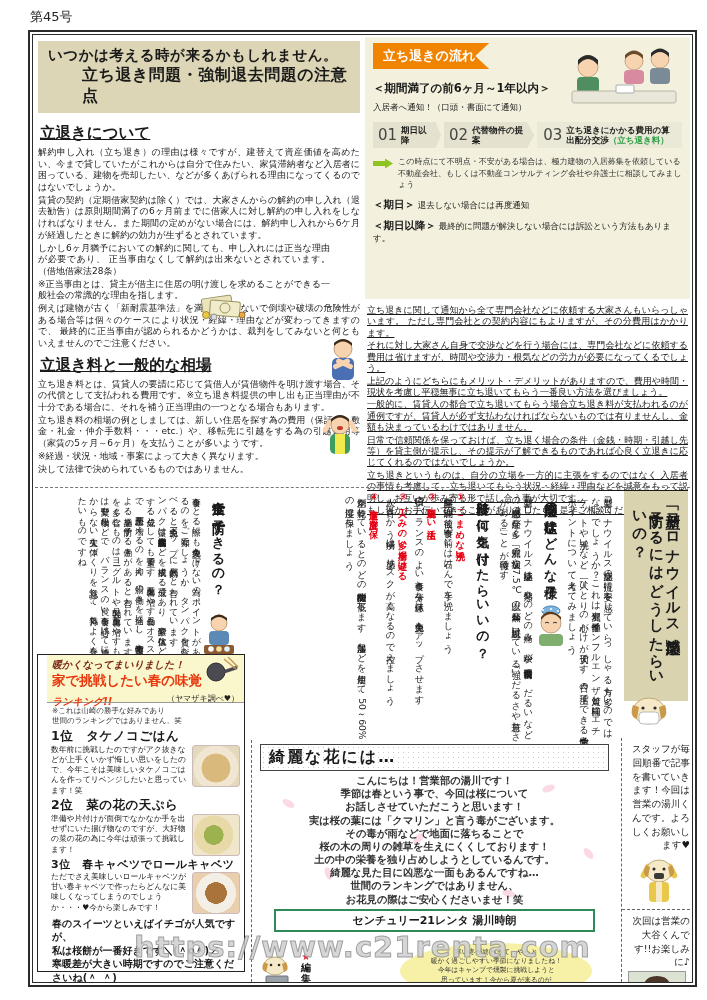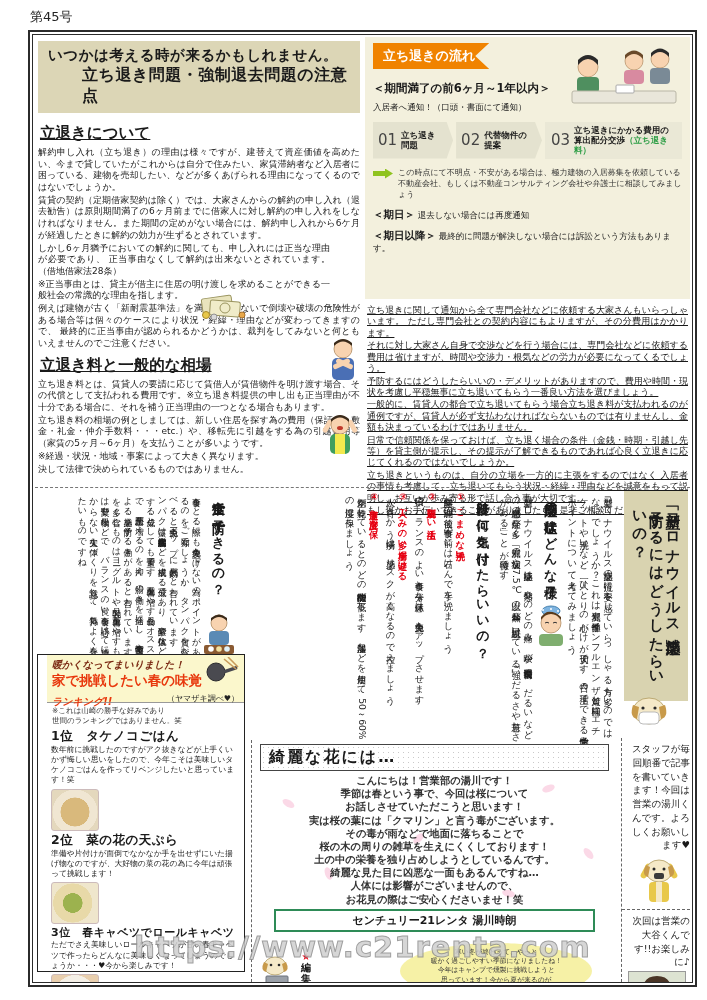--- a/index.html
+++ b/index.html
@@ -64,21 +64,21 @@
   
   .ranking-box { position:absolute; left:4px; top:619px; width:208px; height:318px; border:1.5px solid #222; background:#fff;padding-left:9px; }
   .rk-head { background:#fbf7cc; border-bottom:1px solid #999; padding:3px 5px; position:relative; height:48px; }
   .rk-h1 { font-size:10px; font-weight:bold; font-style:italic; color:#7b2a14; }
   .rk-h2 { font-size:13.5px; font-weight:bold; color:#e8380d; }
   .rk-h3 { font-size:10px; font-weight:bold; font-style:italic; color:#e8380d; display:inline-block; }
   .rk-credit { font-size:8px; color:#222; float:right; margin-top:3px; }
   .rk-note { font-size:7.5px; color:#333; padding:3px 5px 1px 5px; line-height:1.3; }
   .rk-item { padding:1px 4px 0 4px; position:relative; }
   .rk-rank { font-size:12.5px; font-weight:bold; letter-spacing:.5px; }
-  .rk-row { display:flex; gap:3px;flex-direction:column; }
+  .rk-row { display:flex; gap:3px; }
   .rk-desc { font-size:7.8px; line-height:1.32; flex:1; }
   .photo { flex:none; width:48px; height:42px; border-radius:3px; border:1px solid #cbb; }
   .ph-takenoko { background:radial-gradient(circle at 50% 55%, #d9b97c 0 45%, #f0e6d2 46% 70%, #e4d8bd 71%); }
   .ph-tempura  { background:radial-gradient(circle at 45% 50%, #9cb24e 0 30%, #e8d9a8 31% 60%, #efe6cc 61%); }
   .ph-cabbage  { background:radial-gradient(circle at 50% 50%, #a8743c 0 35%, #f4efe6 36% 65%, #e9cfae 66%); }
   .rk-foot { font-size:10px; font-weight:bold; line-height:1.35; padding:3px 5px; }
 
   .flower-col { position:absolute; left:218px; top:705px; width:364px; height:242px;
                 border-left:1px dashed #666; padding:4px 6px 0 8px; overflow:hidden; }
   .flower-head { border:1px solid #444; padding:2px 8px; font-size:16px; font-weight:bold; letter-spacing:2px;
@@ -185,21 +185,21 @@
           <rect x="86" y="23" width="20" height="16" rx="4" fill="#7a8a96"></rect>
           <rect x="8" y="46" width="104" height="12" rx="2" fill="#e9e6da" stroke="#b9b6a6"></rect>
           <rect x="52" y="40" width="18" height="8" rx="1" fill="#fff" stroke="#aaa"></rect>
         </svg>
       </div>
       <div class="flow-period">＜期間満了の前6ヶ月～1年以内＞</div>
       <div class="flow-notify">入居者へ通知！（口頭・書面にて通知）</div>
       <div class="steps">
         <div class="step">
           <span class="num">01</span>
-          <span class="lbl">立ち退き問題</span>
+          <span class="lbl">期日以降</span>
         </div>
         <div class="step">
           <span class="num">02</span>
           <span class="lbl">代替物件の提案</span>
         </div>
         <div class="step last">
           <span class="num">03</span>
           <span class="lbl"><span>立ち退きにかかる費用の算出配分交渉</span><span class="green">（立ち退き料）</span></span>
         </div>
       </div>
@@ -213,21 +213,21 @@
       <div class="flow-line">
         <b>＜期日＞</b>&nbsp;<span>退去しない場合には再度通知</span>
       </div>
       <div class="flow-line">
         <b>＜期日以降＞</b>&nbsp;<span>最終的に問題が解決しない場合には訴訟という方法もあります。</span>
       </div>
     </div>
     <div class="body-ps">
       <div class="p">立ち退きに関して通知から全て専門会社などに依頼する大家さんもいらっしゃいます。 ただし専門会社との契約内容にもよりますが、その分費用はかかります。</div>
       <div class="p">それに対し大家さん自身で交渉などを行う場合には、専門会社などに依頼する費用は省けますが、時間や交渉力・根気などの労力が必要になってくるでしょう。</div>
-      <div class="p">予防するにはどうしたらいいの・デメリットがありますので、費用や時間・現状を考慮し平穏無事に立ち退いてもらう一番良い方法を選びましょう。</div>
+      <div class="p">上記のようにどちらにもメリット・デメリットがありますので、費用や時間・現状を考慮し平穏無事に立ち退いてもらう一番良い方法を選びましょう。</div>
       <div class="p">一般的に、賃貸人の都合で立ち退いてもらう場合立ち退き料が支払われるのが通例ですが、賃貸人が必ず支払わなければならないものでは有りませんし、金額も決まっているわけではありません。</div>
       <div class="p">日常で信頼関係を保っておけば、立ち退く場合の条件（金銭・時期・引越し先等）を貸主側が提示し、その提示が了解できるものであれば心良く立退きに応じてくれるのではないでしょうか。</div>
       <div class="p">立ち退きというものは、自分の立場を一方的に主張をするのではなく 入居者の事情も考慮して、立ち退いてもらう状況・経緯・理由などを誠意をもって説明し、お互いが歩み寄る形で話し合う事が大切です。</div>
       <div class="p">もし何かお手伝いできることがありましたら、是非ご相談くださいませ。</div>
     </div>
   </div>
 
   <div class="dashed-hr"></div>
 
   <div class="covid-right vtext">
@@ -338,21 +338,21 @@
     <div class="flower-head">綺麗な花には…</div>
     <div class="flower-body">
       <div>こんにちは！営業部の湯川です！</div>
       <div>季節は春という事で、今回は桜について</div>
       <div>お話しさせていただこうと思います！</div>
       <div>実は桜の葉には「クマリン」と言う毒がございます。</div>
       <div>その毒が雨などで地面に落ちることで</div>
       <div>桜の木の周りの雑草を生えにくくしております！</div>
       <div>土の中の栄養を独り占めしようとしているんです。</div>
       <div>綺麗な見た目に凶悪な一面もあるんですね…</div>
-      <div>人体には影響がございませんので、</div>
+      <div>世間のランキングではありません、</div>
       <div>お花見の際はご安心くださいませ！笑</div>
     </div>
     <div class="signature">センチュリー21レンタ 湯川時朗</div>
     <div class="editor-strip">
       <span>
         <svg width="34" height="30" viewBox="0 0 34 30">
           <ellipse cx="15" cy="10" rx="11" ry="9" fill="#f5e9c8" stroke="#b09a60" stroke-width="0.8"></ellipse>
           <path d="M4 6 Q0 14 6 16 L8 8 Z" fill="#c89a4a"></path>
           <path d="M26 6 Q30 14 24 16 L22 8 Z" fill="#c89a4a"></path>
           <circle cx="11" cy="9" r="1.3" fill="#2a2a2a"></circle>

